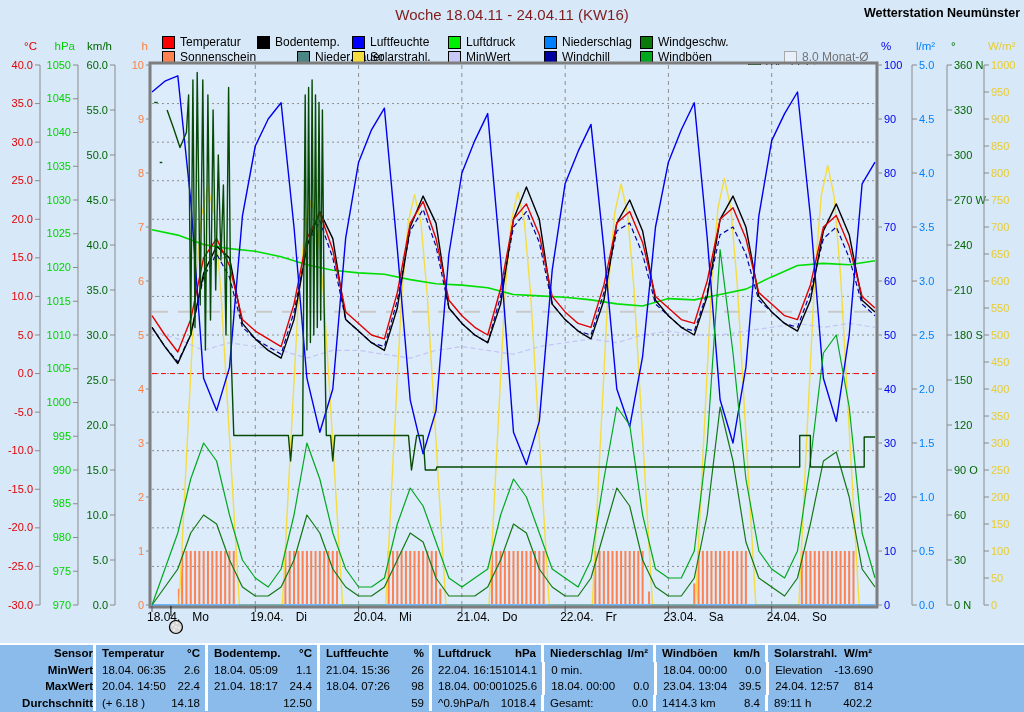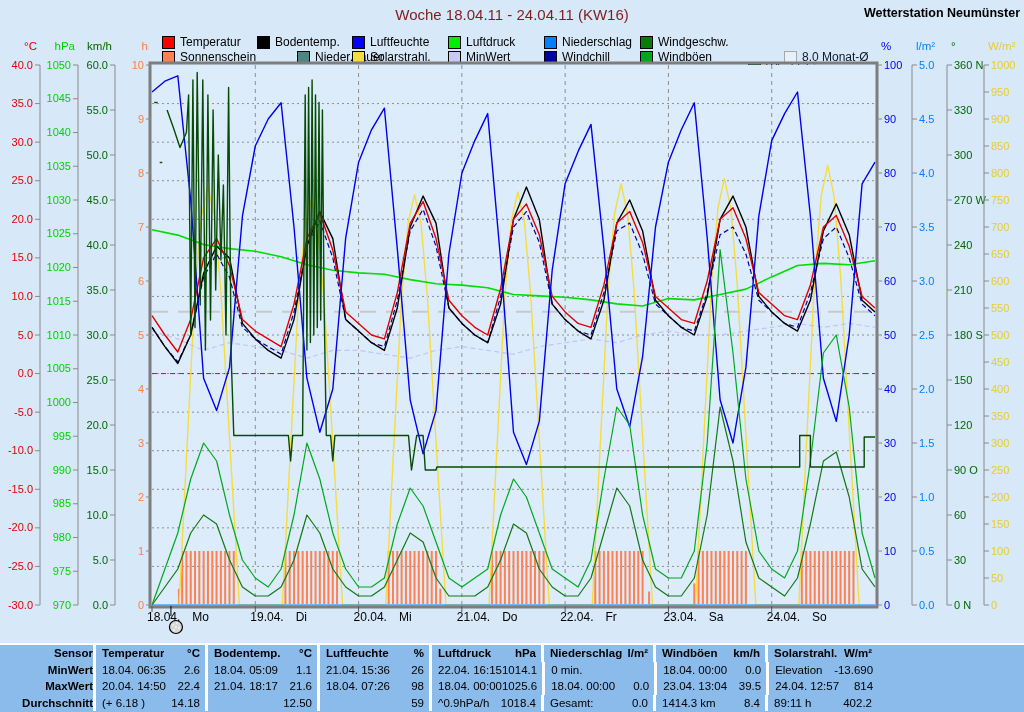--- a/index.html
+++ b/index.html
@@ -8,21 +8,21 @@
     background:#d7e8f8;
     font-family:"Liberation Sans", sans-serif;
     -webkit-font-smoothing:none;
   }
   #title{position:absolute;top:6px;left:0;right:0;text-align:center;
          font-size:15px;color:#7f1d1d;}
   #station{position:absolute;top:6px;right:4px;font-size:12.5px;font-weight:bold;color:#000;}
   #legend{position:absolute;top:0;left:0;width:1024px;height:64px;}
   .lg-item{position:absolute;display:flex;align-items:center;font-size:12px;color:#000;white-space:nowrap;}
   .lg-sw{width:11px;height:11px;border:1px solid #000;margin-right:5px;flex:0 0 auto;}
-  .lg-gray{color:#0f172a;padding-left:48px;}
+  .lg-gray{color:#737373;padding-left:48px;}
   .lg-sw.empty{border:1px solid #a8a8a8;background:#e8f1fb;}
   #chart-wrap{position:absolute;top:0;left:0;}
   #stats{position:absolute;left:0;top:643px;width:1024px;height:69px;background:#8abbea;border-top:2px solid #fff;font-size:11.5px;color:#000;}
   .t-row{display:flex;height:16.5px;line-height:16.5px;align-items:center;}
   .t-sensor{flex:0 0 86px;padding-left:7px;font-weight:bold;text-align:right;}
   .t-group{flex:0 0 112px;border-left:3px solid #fff;display:flex;justify-content:space-between;padding:0 5px 0 6px;box-sizing:border-box;}
   .t-group .gl{white-space:nowrap;overflow:hidden;}
   .t-group .gv{white-space:nowrap;text-align:right;}
   .t-head{font-weight:bold;}
   .t-fill{flex:1 1 auto;border-left:3px solid #fff;}
@@ -595,21 +595,21 @@
       <div class="t-fill"></div>
     </div>
     <div class="t-row">
       <div class="t-sensor">MaxWert</div>
       <div class="t-group">
         <div class="gl">20.04.  14:50</div>
         <div class="gv">22.4</div>
       </div>
       <div class="t-group">
         <div class="gl">21.04.  18:17</div>
-        <div class="gv">21.6</div>
+        <div class="gv">24.4</div>
       </div>
       <div class="t-group">
         <div class="gl">18.04.  07:26</div>
         <div class="gv">98</div>
       </div>
       <div class="t-group">
         <div class="gl">18.04.  00:00</div>
         <div class="gv">1025.6</div>
       </div>
       <div class="t-group">

